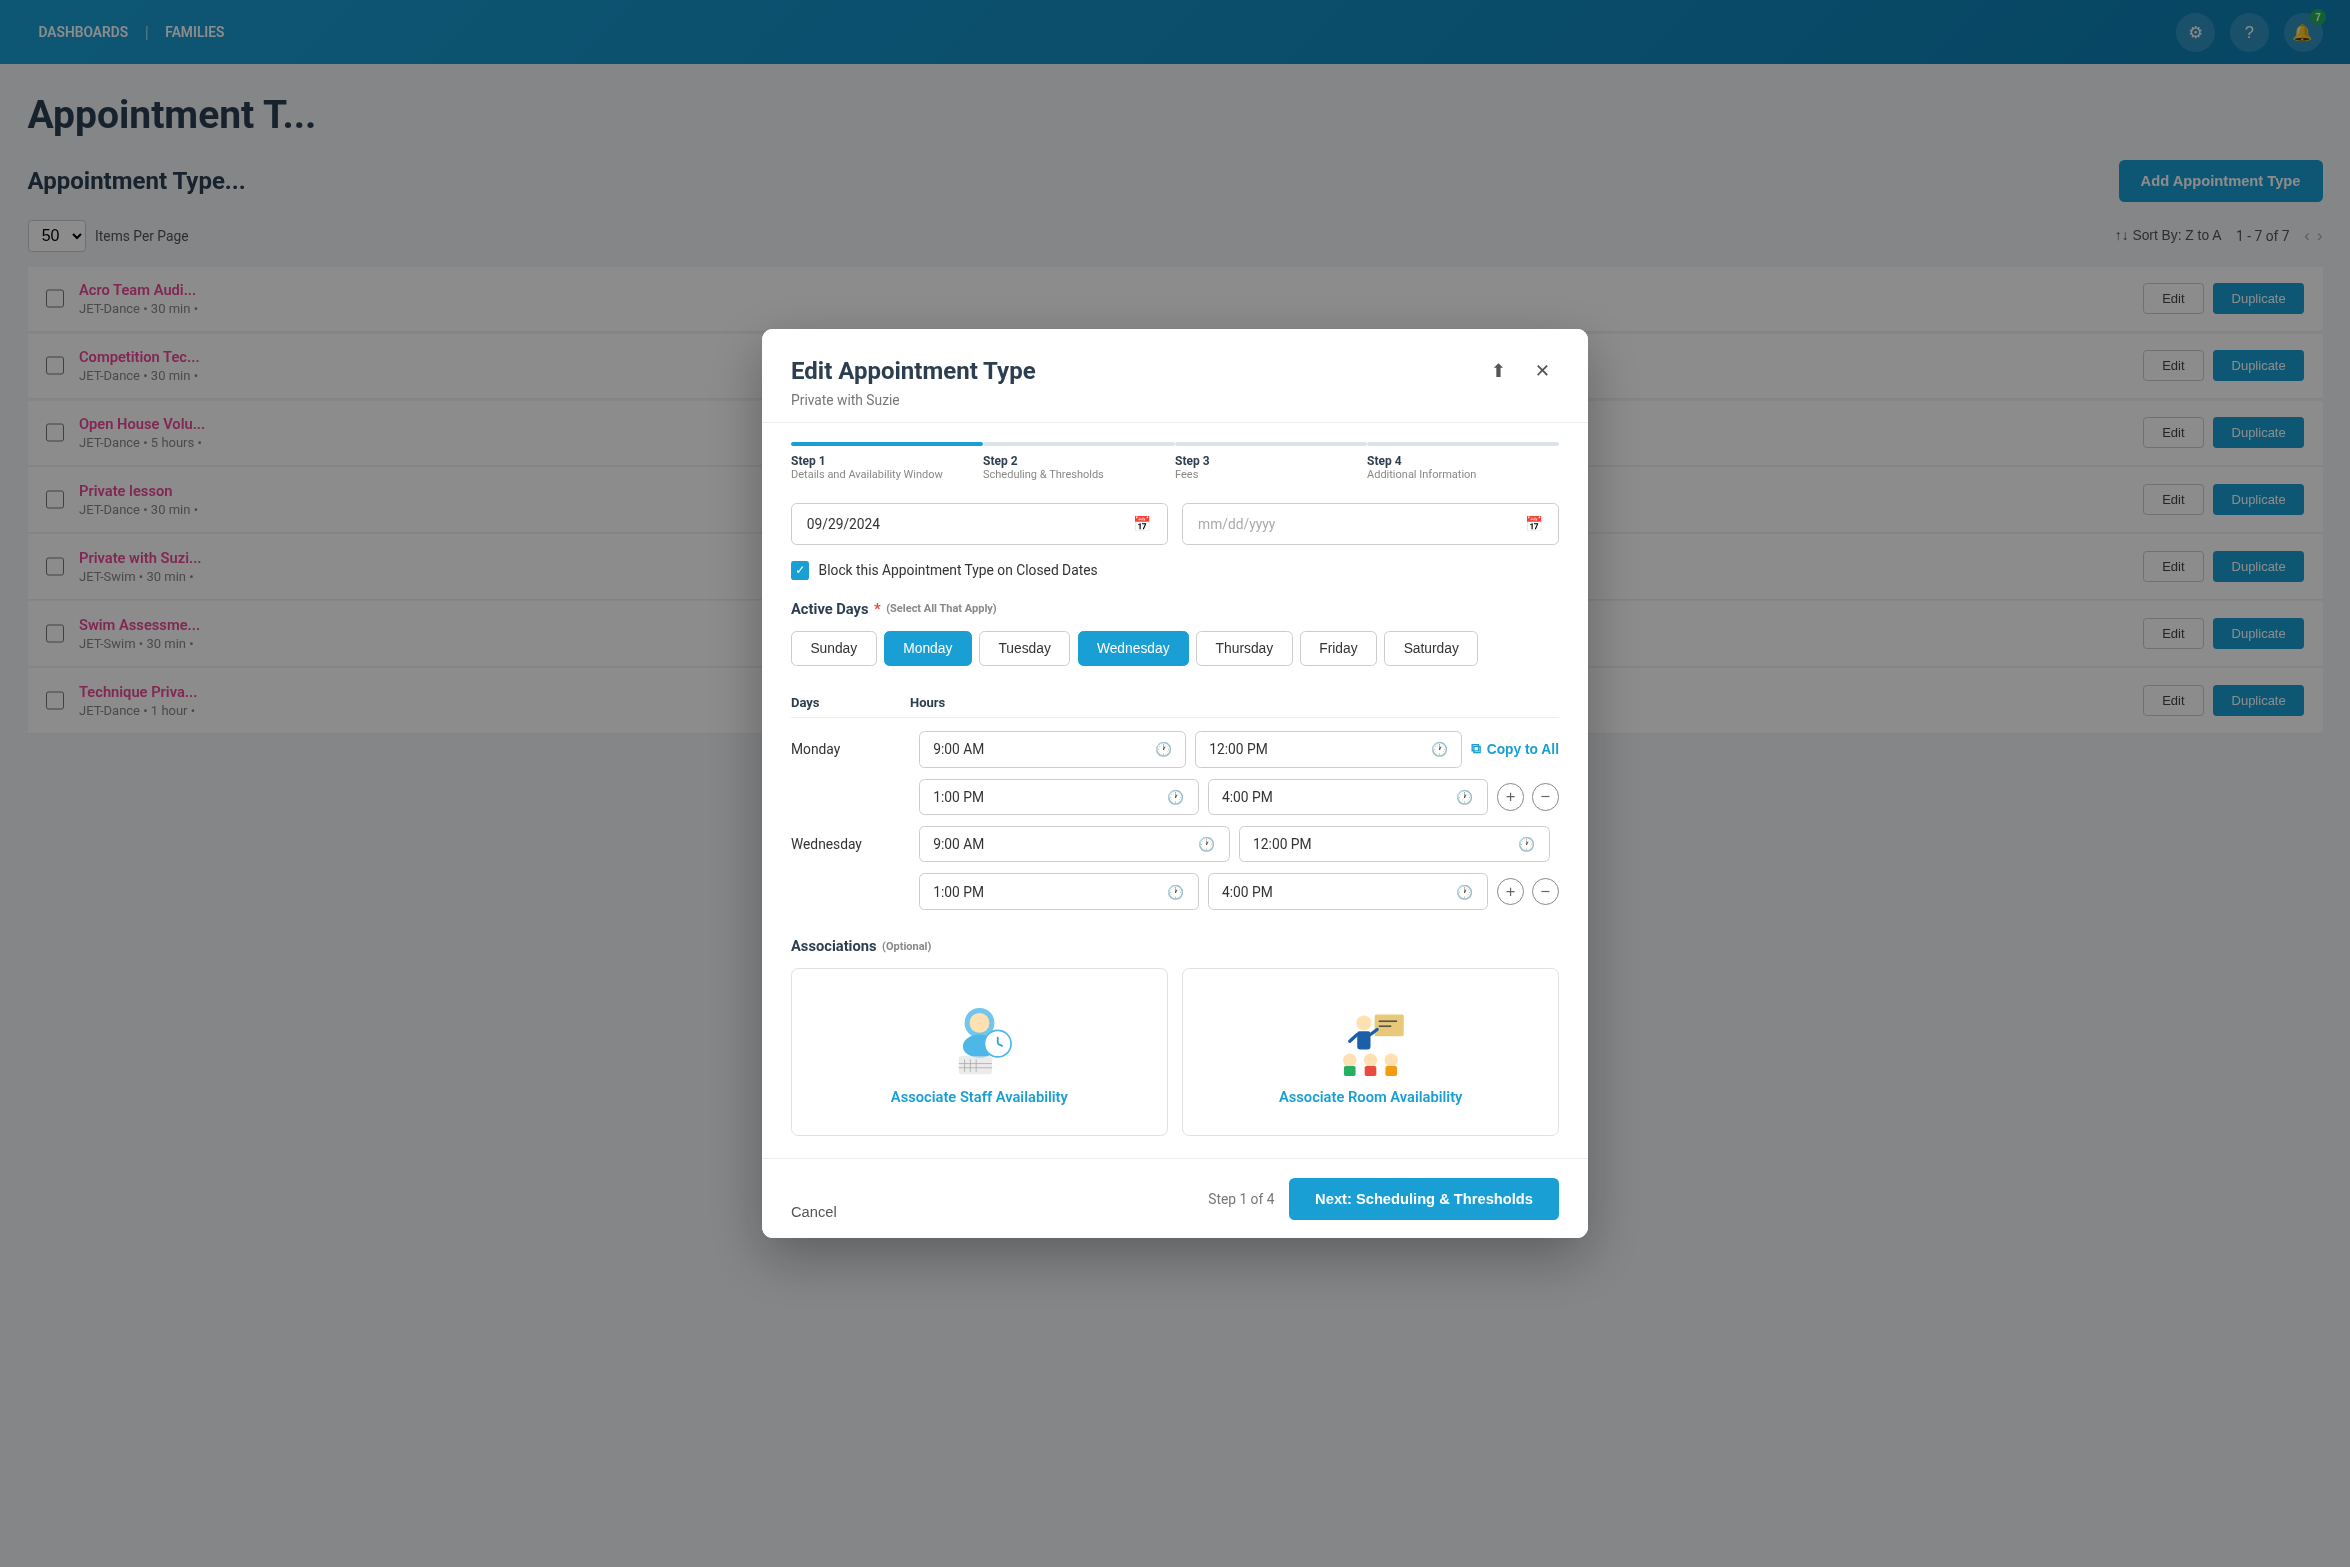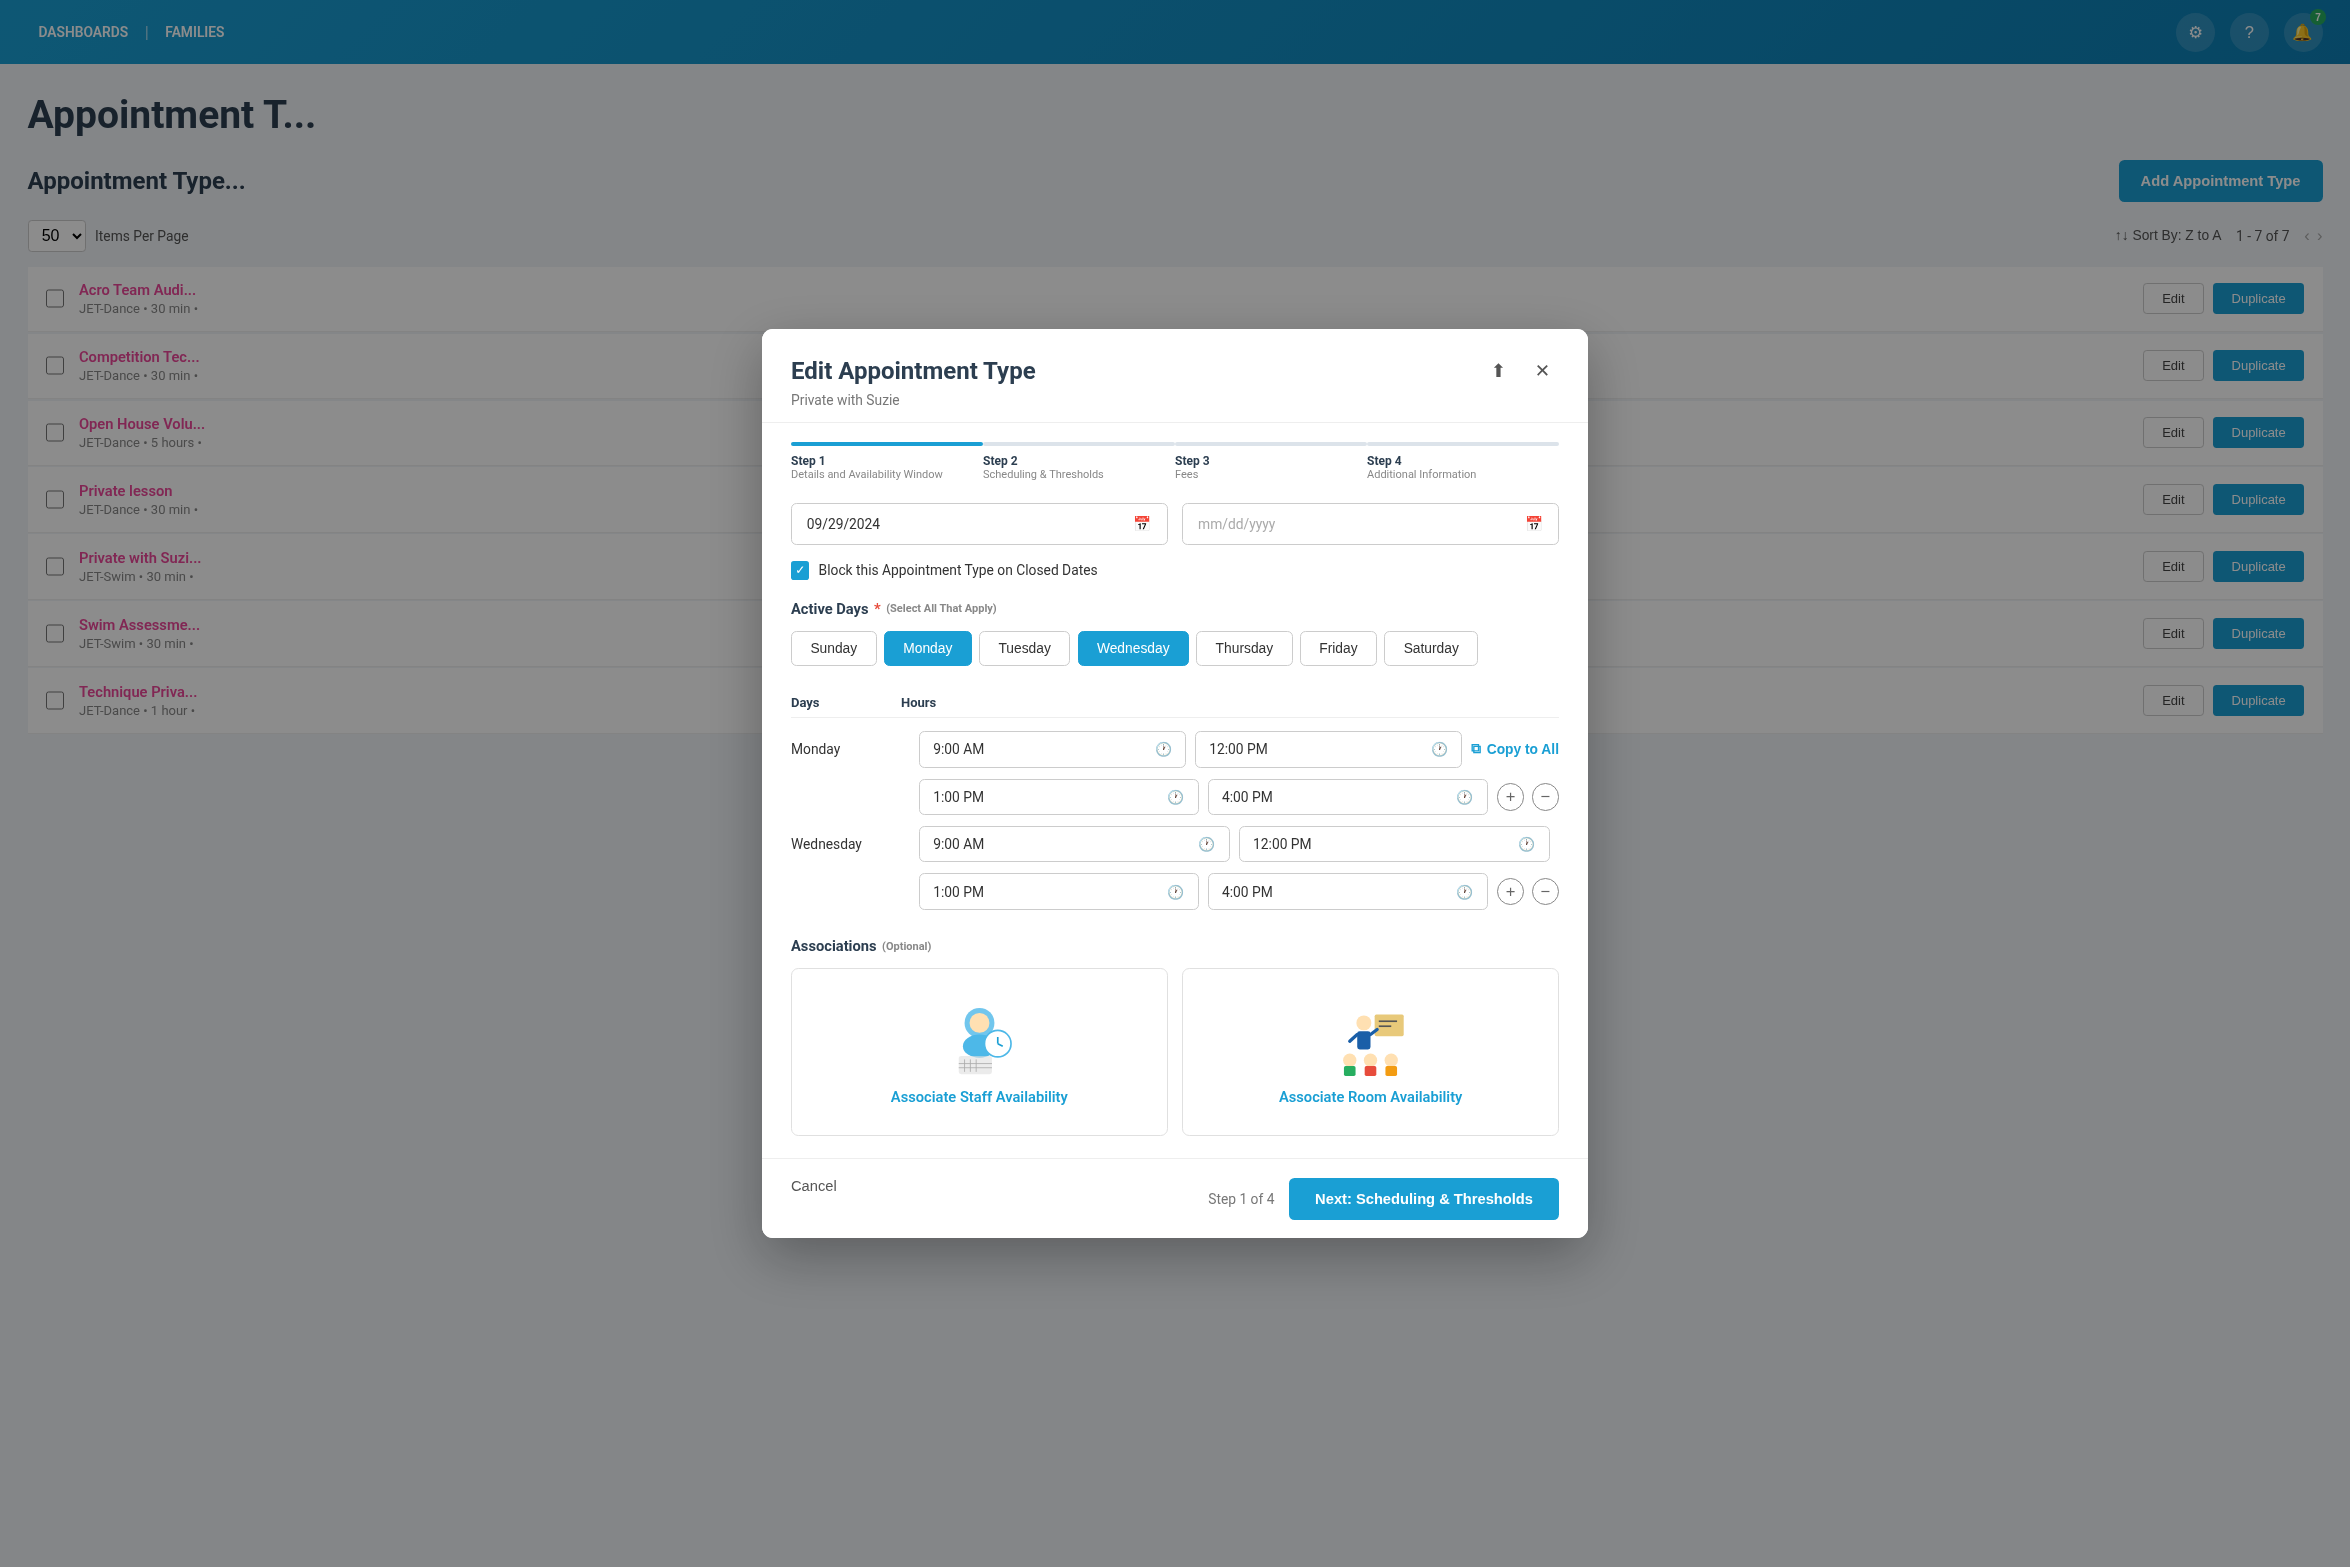--- a/index.html
+++ b/index.html
@@ -202,21 +202,21 @@
       border: 0.9px solid #ccc; border-radius: 5.5px;
       padding: 9.2px 18.4px; font-size: 13.8px; font-weight: 500;
       cursor: pointer; background: white; color: #333;
       transition: all 0.15s;
     }
     .day-btn.active { background: #1a9fd4; color: white; border-color: #1a9fd4; }
 
     
     .schedule-section { margin-bottom: 22px; }
     .sched-header { display: flex; padding: 7.3px 0; border-bottom: 0.9px solid #eee; margin-bottom: 7.3px; }
-    .sched-col-day { width: 110px; font-size: 13px; font-weight: 700; color: #2c3e50; }
+    .sched-col-day { width: 119px; font-size: 13px; font-weight: 700; color: #2c3e50; }
     .sched-col-hours { flex: 1; font-size: 13px; font-weight: 700; color: #2c3e50; }
 
     .sched-row { display: flex; align-items: center; padding: 5.5px 0; gap: 9.2px; }
     .sched-day-label { width: 119px; font-size: 13.8px; color: #333; }
     .time-field {
       flex: 1; border: 0.9px solid #ccc; border-radius: 5.5px;
       padding: 9.2px 13px; font-size: 13.8px;
       display: flex; align-items: center; justify-content: space-between;
       color: #333; background: white;
     }
@@ -245,21 +245,21 @@
       cursor: pointer;
     }
     .assoc-label { color: #1a9fd4; font-size: 14.7px; font-weight: 600; }
 
     
     .staff-icon-svg { width: 83px; height: 83px; }
 
     
     .modal-footer {
       padding: 18.4px 29px;
-      display: flex; align-items: flex-start; justify-content: space-between;
+      display: flex; align-items: flex-end; justify-content: space-between;
       border-top: 0.9px solid #eee;
       position: sticky; bottom: 0; background: white;
     }
     .cancel-btn {
       background: none; border: none; cursor: pointer;
       font-size: 14.7px; color: #555; font-weight: 500;
     }
     .footer-right { display: flex; align-items: center; gap: 14.7px; }
     .step-indicator { font-size: 13.8px; color: #777; }
     .next-btn {

